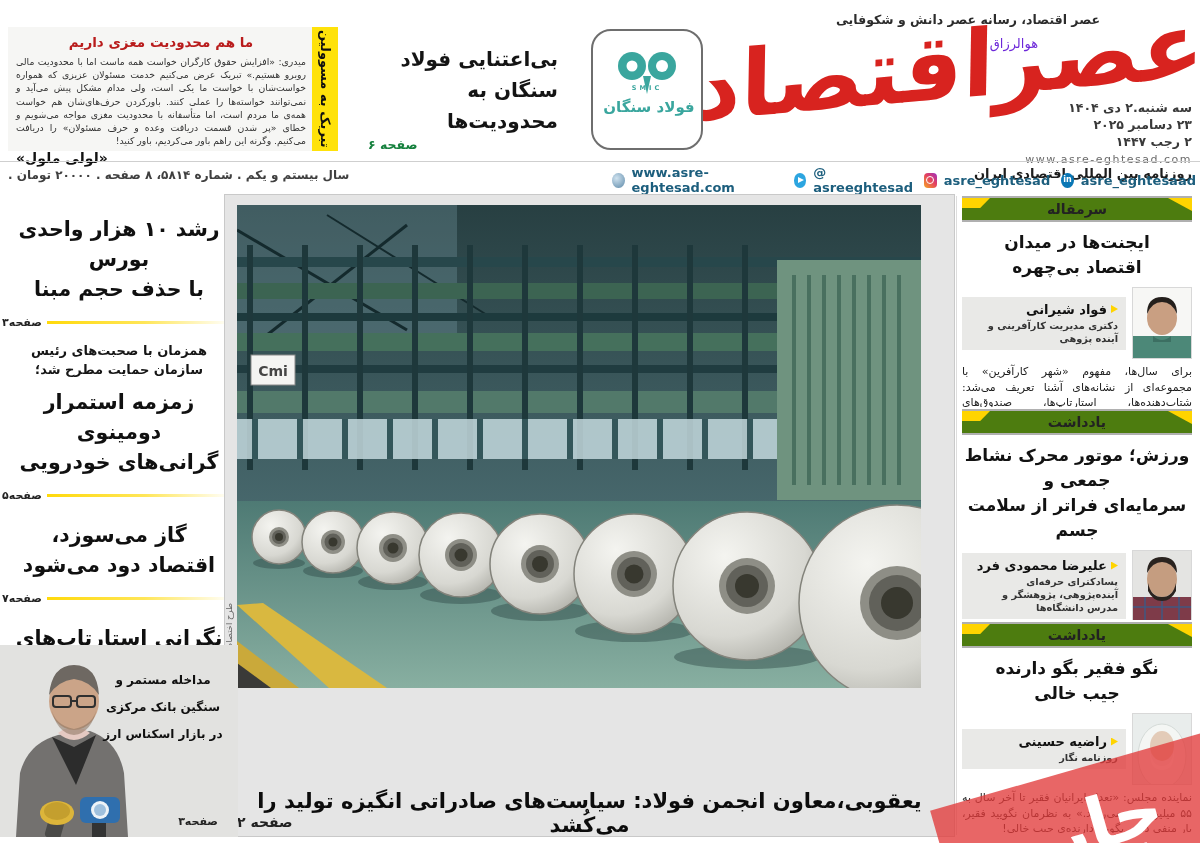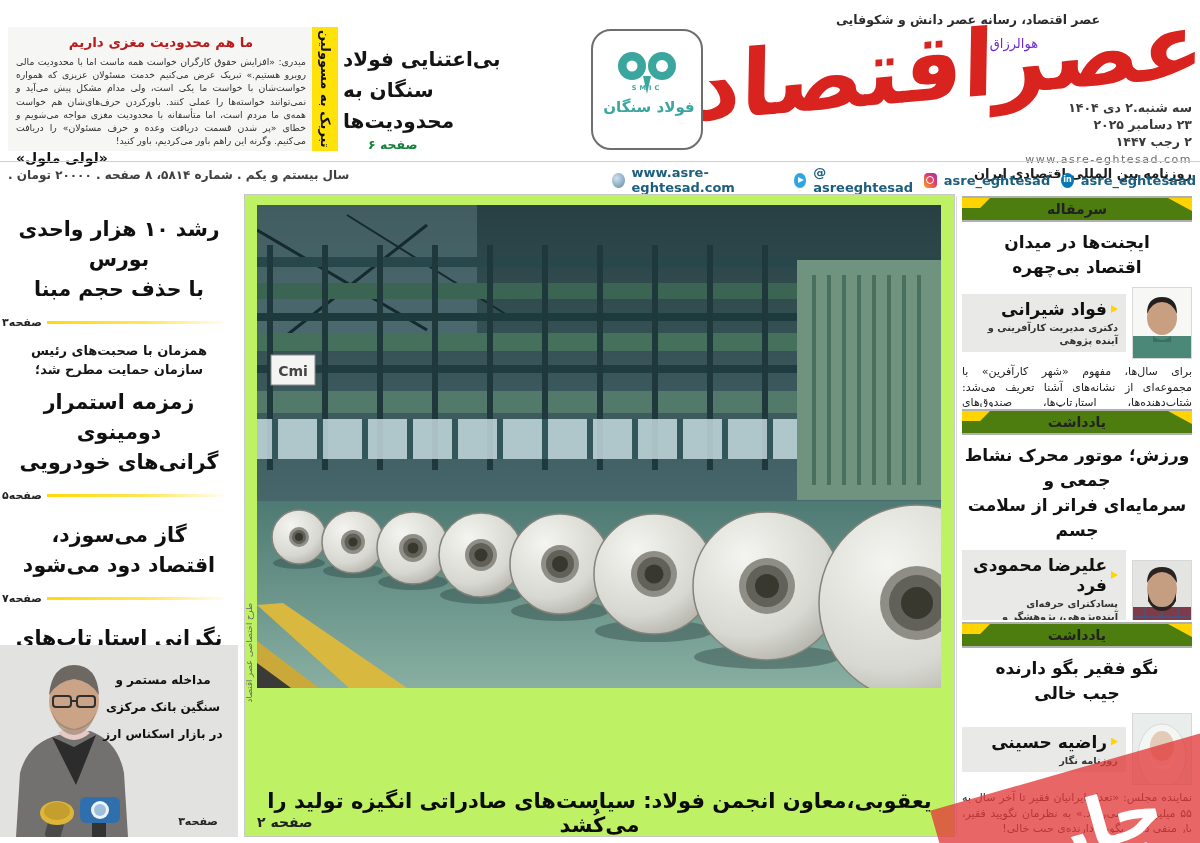--- a/index.html
+++ b/index.html
@@ -14,21 +14,21 @@
   .masthead-bismillah{position:absolute;right:162px;top:36px;font-size:13px;color:#6d28d9;}
   .date-block{position:absolute;right:8px;top:99px;text-align:right;font-size:12.5px;
     font-weight:bold;color:#3a3a3a;line-height:17px;}
   .site-url{display:block;direction:ltr;text-align:right;letter-spacing:1.5px;color:#6b6b6b;
     font-weight:normal;font-size:11px;padding-top:1px;}
   .paper-subtitle{position:absolute;right:8px;top:166px;font-size:13px;font-weight:bold;color:#1e1e1e;}
 
   .logo-box{position:absolute;right:497px;top:29px;width:108px;height:117px;border:2px solid #6e6e6e;
     border-radius:20px;background:#fff;display:flex;align-items:center;justify-content:center;}
   .ts-headline{position:absolute;right:642px;top:44px;width:215px;font-size:20px;line-height:31px;
-    font-weight:bold;text-align:left;white-space:pre-line;color:#141414;}
+    font-weight:bold;text-align:right;white-space:pre-line;color:#141414;}
   .ts-page{position:absolute;left:368px;top:137px;font-size:12.5px;font-weight:bold;color:#15803d;}
 
   .humor-box{position:absolute;left:8px;top:27px;width:330px;height:124px;background:#f6f6f4;}
   .humor-strip{position:absolute;right:0;top:0;width:26px;height:100%;background:#ffe20a;
     display:flex;align-items:center;justify-content:center;}
   .humor-strip span{writing-mode:vertical-rl;font-size:13px;font-weight:bold;color:#111;letter-spacing:1px;}
   .humor-content{position:absolute;right:32px;left:8px;top:5px;bottom:4px;}
   .humor-title{font-size:13.5px;font-weight:bold;text-align:center;margin:2px 0 5px;color:#b91c1c;}
   .humor-body{font-size:9.3px;line-height:13.2px;text-align:justify;color:#333;}
   .humor-sign{font-size:14px;font-weight:bold;text-align:left;margin-top:3px;color:#111;}
@@ -48,21 +48,21 @@
   .icon-instagram{width:15px;height:15px;border-radius:4px;
     background:linear-gradient(45deg,#f5a623,#e4405f 55%,#9b30c1);
     display:flex;align-items:center;justify-content:center;}
   .ig-lens{width:6px;height:6px;border:1.6px solid #fff;border-radius:50%;}
   .icon-linkedin{width:15px;height:15px;border-radius:50%;background:#0a77b5;color:#fff;
     display:flex;align-items:center;justify-content:center;}
   .icon-linkedin::after{content:"in";font-size:8px;font-weight:bold;line-height:1;}
 
   
   .center-box{position:absolute;right:245px;top:194px;width:709px;height:641px;
-    border:1px solid #c9c9c9;background:#bef264;}
+    border:1px solid #c9c9c9;background:#e5e5e5;padding-left:20px;}
   .factory{position:absolute;top:10px;left:12px;width:684px;height:483px;}
   .photo-credit{position:absolute;left:-1px;top:408px;writing-mode:vertical-rl;transform:rotate(180deg);
     font-size:8.5px;color:#666;letter-spacing:1px;}
   .main-headline{position:absolute;top:494px;width:100%;text-align:center;font-size:63px;
     font-weight:bold;color:#000;line-height:92px;letter-spacing:-1px;}
   .main-sub{position:absolute;top:594px;width:100%;text-align:center;font-size:21px;font-weight:bold;color:#0c0c0c;}
   .main-page{position:absolute;left:12px;bottom:6px;font-size:14px;font-weight:bold;color:#222;}
 
   
   .divider-v{position:absolute;right:243px;top:196px;height:639px;border-left:1px solid #ddd;}
@@ -73,21 +73,21 @@
   .corner-left{position:absolute;left:0;top:0;width:28px;height:10px;background:#ffd400;
     clip-path:polygon(0 0,100% 0,65% 100%,0 100%);}
   .corner-right{position:absolute;right:0;top:0;width:24px;height:13px;background:#ffd400;
     clip-path:polygon(0 0,100% 0,100% 100%);}
   .sec-head{font-size:17px;font-weight:bold;text-align:center;line-height:25px;margin:8px 0 7px;
     white-space:pre-line;color:#121212;}
   .author-row{display:flex;gap:6px;align-items:center;margin-bottom:5px;}
   .portrait{width:58px;height:70px;border:1px solid #d8d8d8;flex:0 0 auto;overflow:hidden;}
   .portrait svg{display:block;}
   .author-box{background:#e9e9e7;flex:1;padding:5px 8px;}
-  .author-name{font-weight:bold;font-size:17px;color:#111;display:flex;align-items:center;gap:4px;}
+  .author-name{font-weight:bold;font-size:13px;color:#111;display:flex;align-items:center;gap:4px;}
   .flag{width:7px;height:8px;background:#ffd400;clip-path:polygon(0 0,100% 50%,0 100%);flex:0 0 auto;}
   .author-title{font-weight:bold;font-size:9.8px;color:#333;line-height:13px;margin-top:2px;}
   .sec-body{font-size:11px;line-height:15.5px;text-align:justify;color:#1d1d1d;}
 
   
   .left-col{position:absolute;left:0;top:196px;width:238px;height:639px;direction:rtl;}
   .lc-head{font-size:20.5px;font-weight:bold;text-align:center;line-height:30px;
     white-space:pre-line;margin:18px 6px 12px;color:#101010;}
   .pgline{display:flex;align-items:center;margin:8px 0;direction:ltr;padding-left:2px;}
   .pg-label{font-size:11px;font-weight:bold;color:#222;margin-right:5px;}

